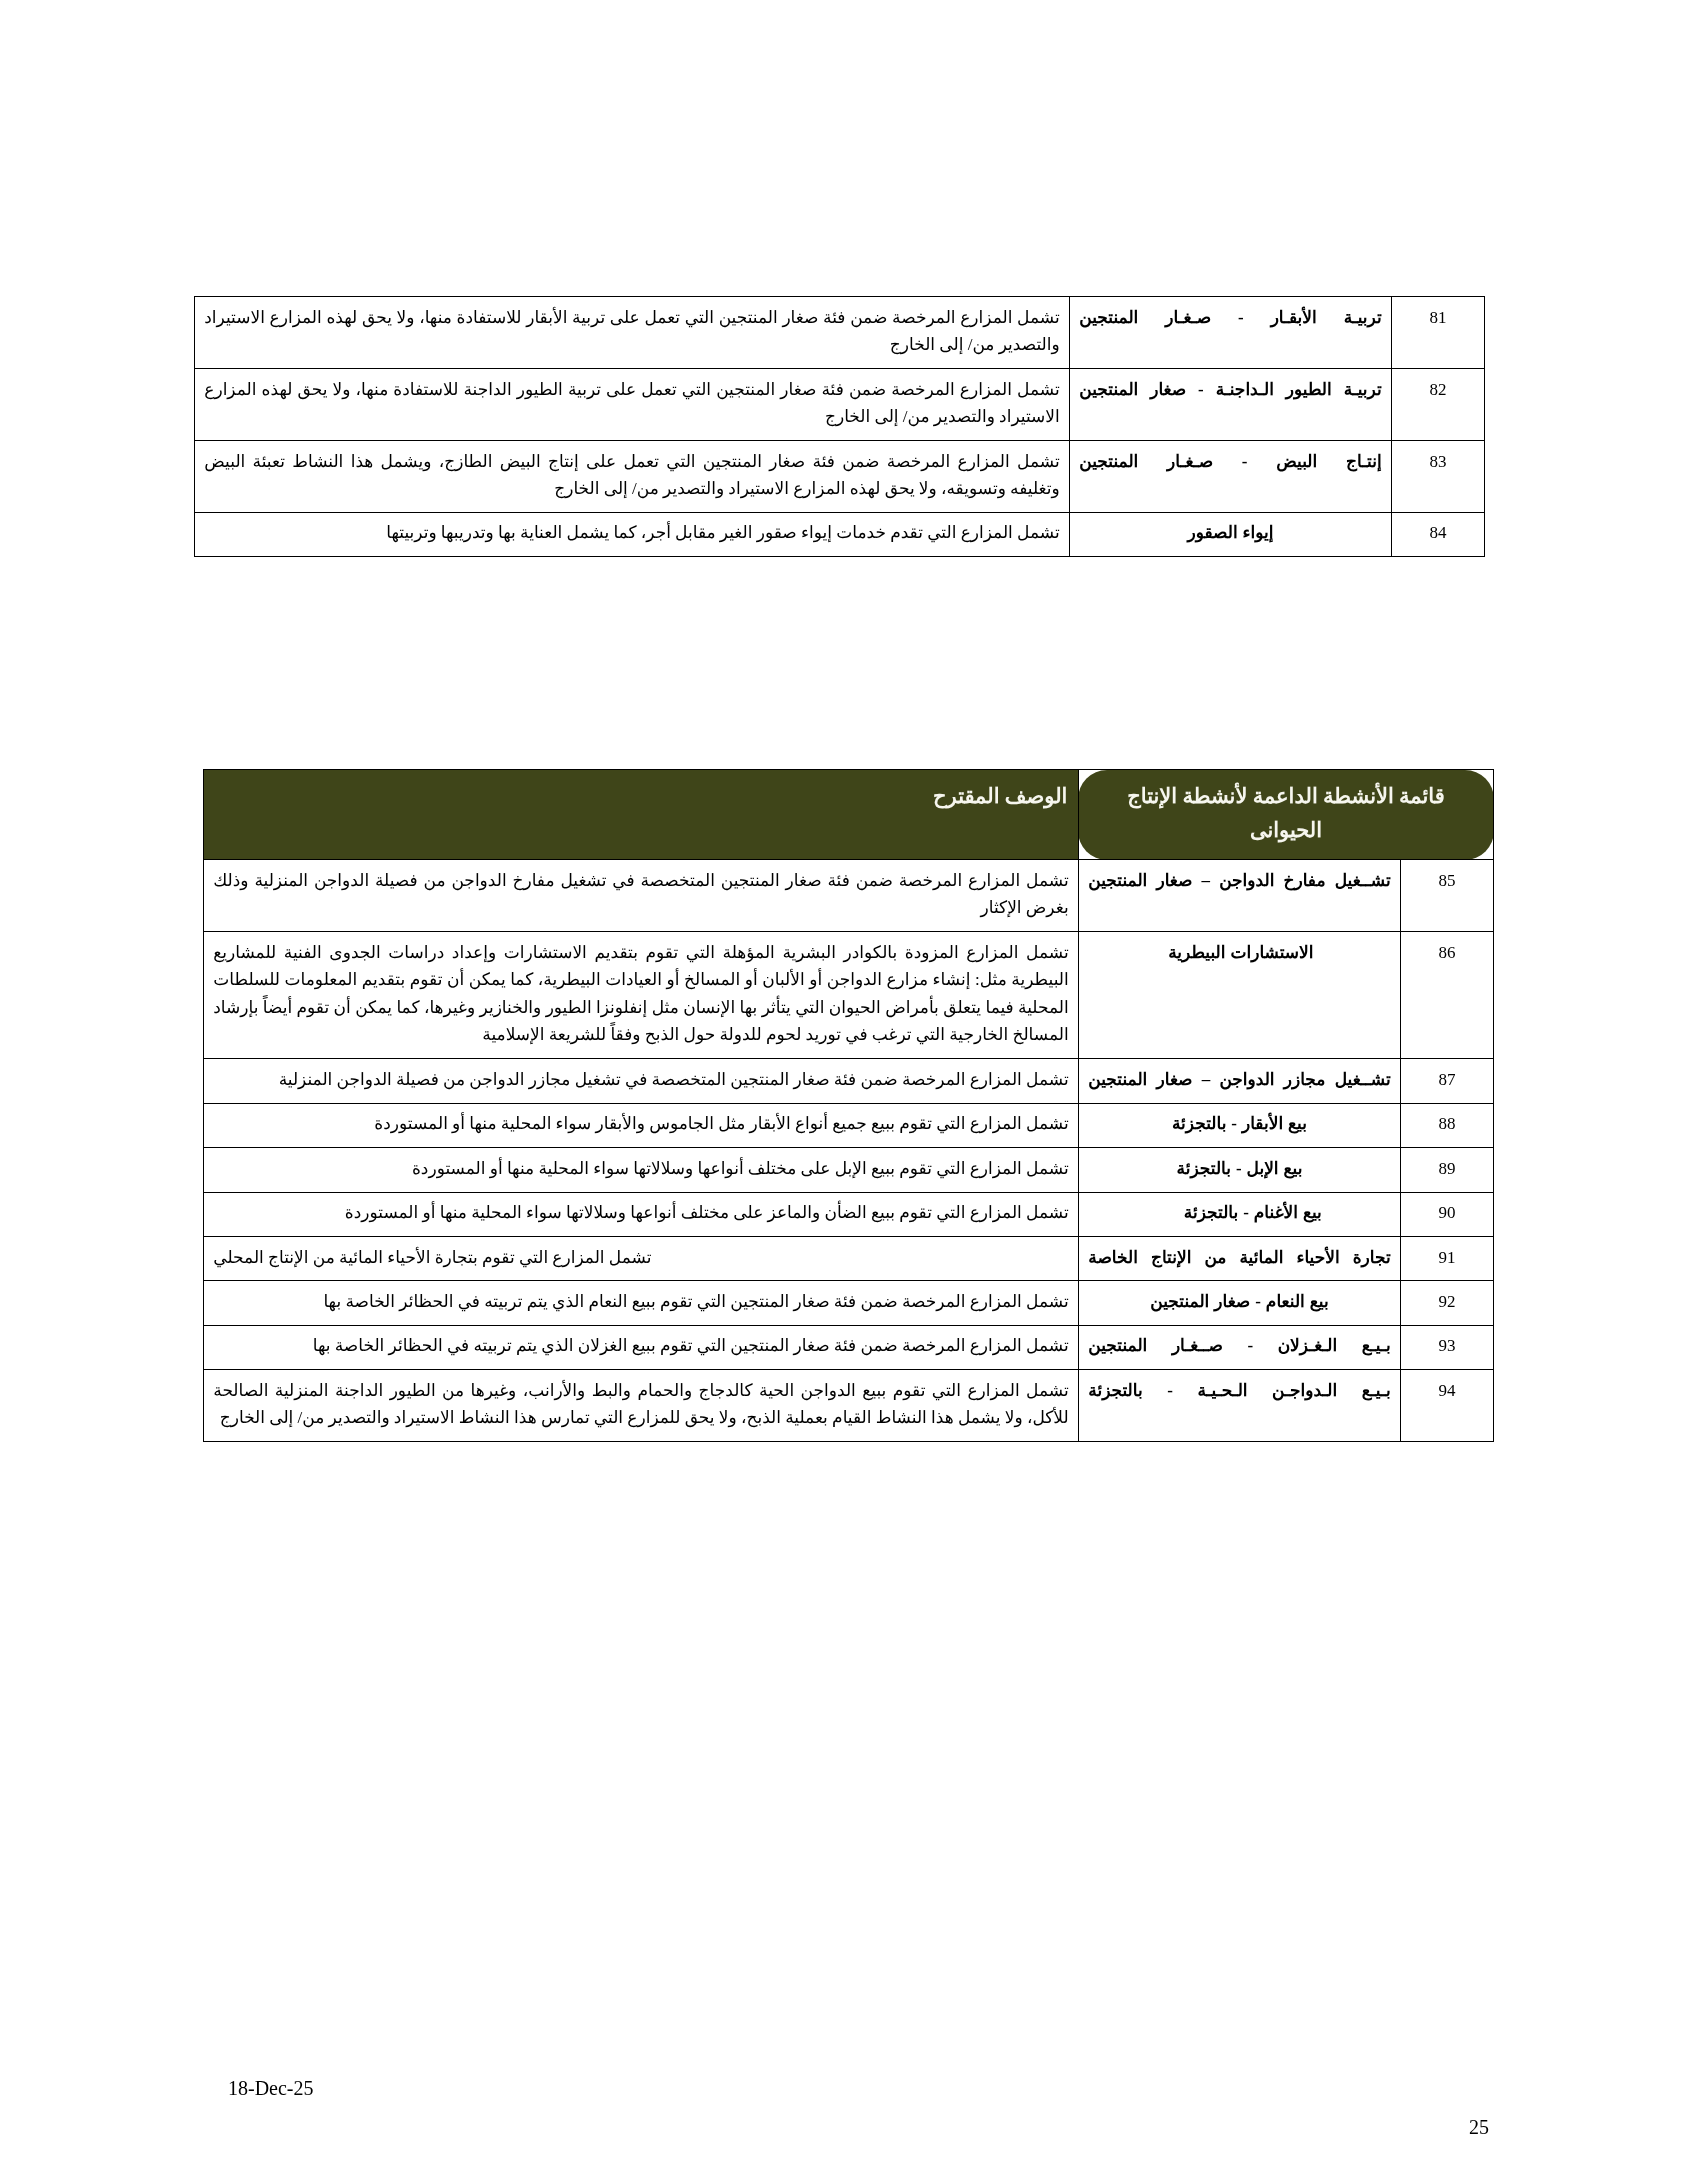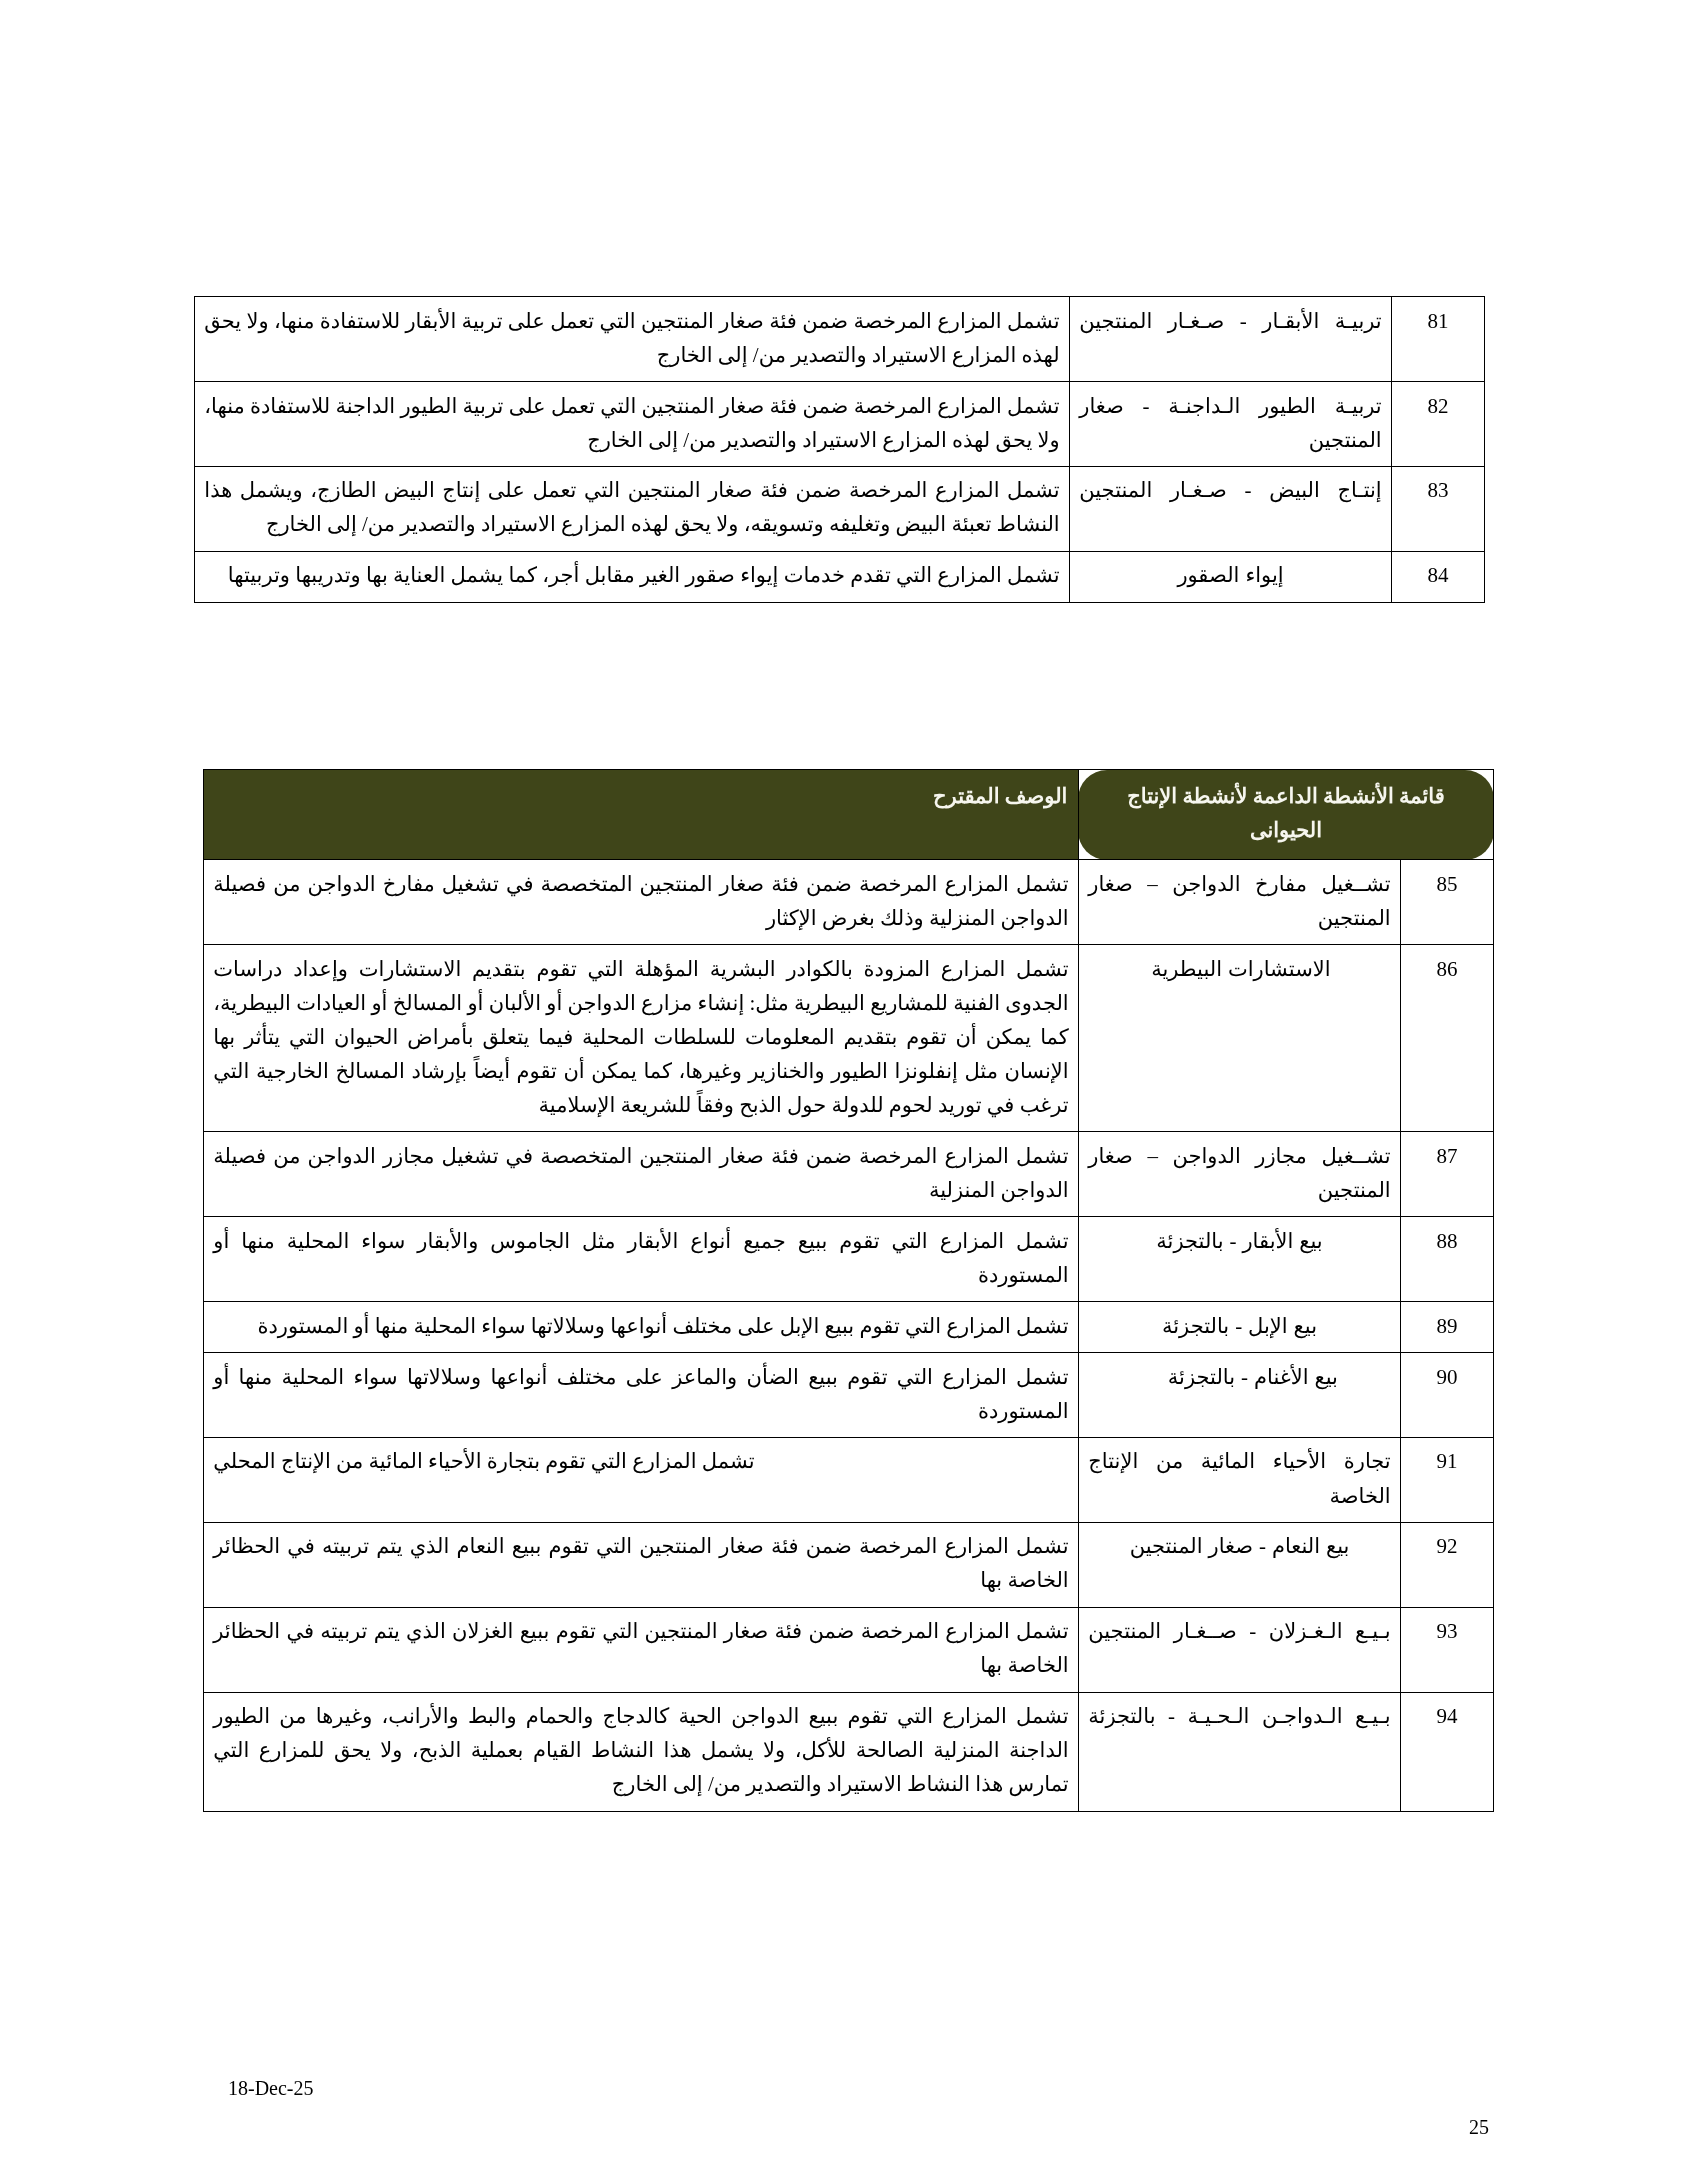--- a/index.html
+++ b/index.html
@@ -26,38 +26,38 @@
   
   .doc-table {
     border-collapse: collapse;
     table-layout: fixed;
     direction: rtl;
   }
   .doc-table td, .doc-table th {
     border: 1.3px solid #000000;
     vertical-align: top;
     padding: 6.6px 9.3px 9.3px 9.3px;
-    font-size: 21px;
+    font-size: 17px;
     line-height: 1.62;
   }
 
   
   col.c-num   { width: 93px; }
   col.c-name  { width: 322px; }
   col.c-desc  { width: 875px; }
 
   .cell-num {
     text-align: center;
     font-size: 22px;
     direction: ltr;
     font-family: "Liberation Serif", "DejaVu Serif", serif;
     padding-top: 8px;
   }
   .cell-name {
-    font-weight: normal;
+    font-weight: bold;
     text-align: justify;
     text-align-last: justify;
     word-spacing: 0.7px;
     margin-top: 40px;
   }
   .cell-name.nojust {
     text-align: right;
     text-align-last: right;
   }
   .cell-desc {

